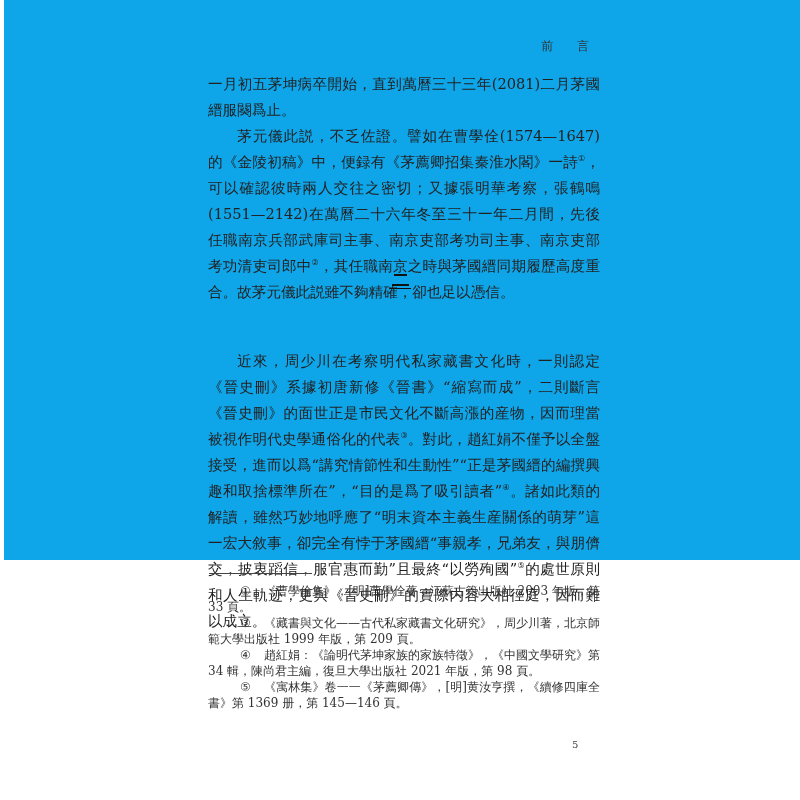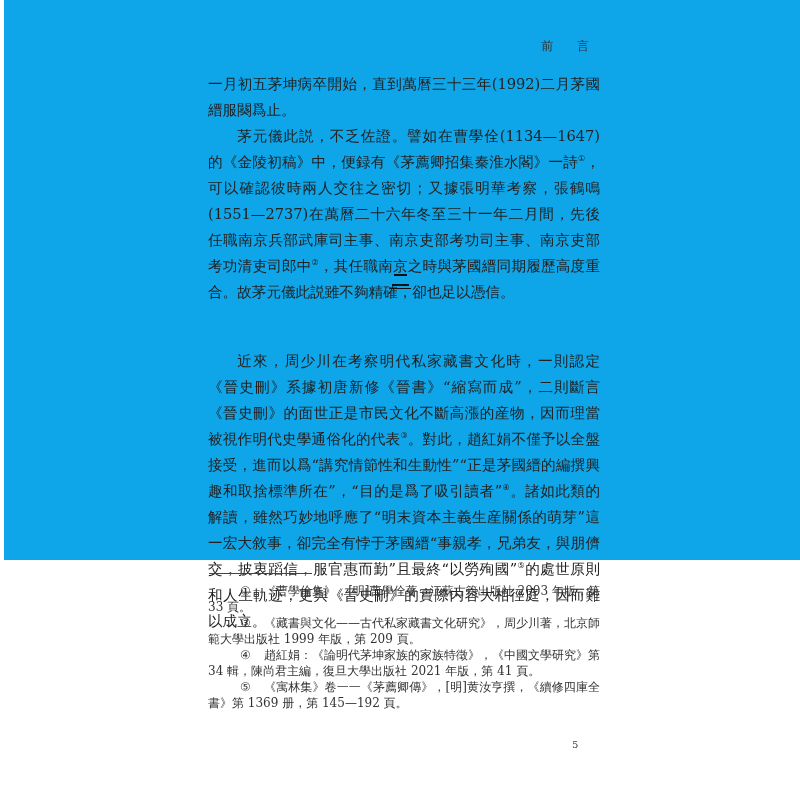--- a/index.html
+++ b/index.html
@@ -22,36 +22,36 @@
   .footnotes .marker { display: inline-block; width: 24px; text-indent: 0; }
   .page-number { position: absolute; left: 568px; top: 739px; font-size: 10px; color: #444; }
 </style>
 </head>
 <body>
 
 <div class="page">
   <div class="running-head">前 言</div>
 
   <div class="body-text" id="part1">
-      <p>一月初五茅坤病卒開始，直到萬曆三十三年(1992)二月茅國縉服闋爲止。</p>
-      <p class="indent"><span>茅元儀此説，不乏佐證。譬如在曹學佺(1134—1647)的《金陵初稿》中，便録有《茅薦卿招集秦淮水閣》一詩</span><span class="sup">①</span><span>，可以確認彼時兩人交往之密切；又據張明華考察，張鶴鳴(1551—2737)在萬曆二十六年冬至三十一年二月間，先後任職南京兵部武庫司主事、南京吏部考功司主事、南京吏部考功清吏司郎中</span><span class="sup">②</span><span>，其任職南京之時與茅國縉同期履歷高度重合。故茅元儀此説雖不夠精確，卻也足以憑信。</span></p>
+      <p>一月初五茅坤病卒開始，直到萬曆三十三年(2081)二月茅國縉服闋爲止。</p>
+      <p class="indent"><span>茅元儀此説，不乏佐證。譬如在曹學佺(1574—1647)的《金陵初稿》中，便録有《茅薦卿招集秦淮水閣》一詩</span><span class="sup">①</span><span>，可以確認彼時兩人交往之密切；又據張明華考察，張鶴鳴(1551—2142)在萬曆二十六年冬至三十一年二月間，先後任職南京兵部武庫司主事、南京吏部考功司主事、南京吏部考功清吏司郎中</span><span class="sup">②</span><span>，其任職南京之時與茅國縉同期履歷高度重合。故茅元儀此説雖不夠精確，卻也足以憑信。</span></p>
     </div>
 
   <div class="section-num">
     <span>
       <span class="bar1"></span><span class="bar2"></span><span class="uline"></span>
     </span>
   </div>
 
   <div class="body-text body2" id="part2">
       <p class="indent"><span>近來，周少川在考察明代私家藏書文化時，一則認定《晉史刪》系據初唐新修《晉書》“縮寫而成”，二則斷言《晉史刪》的面世正是市民文化不斷高漲的産物，因而理當被視作明代史學通俗化的代表</span><span class="sup">③</span><span>。對此，趙紅娟不僅予以全盤接受，進而以爲“講究情節性和生動性”“正是茅國縉的編撰興趣和取捨標準所在”，“目的是爲了吸引讀者”</span><span class="sup">④</span><span>。諸如此類的解讀，雖然巧妙地呼應了“明末資本主義生産關係的萌芽”這一宏大敘事，卻完全有悖于茅國縉“事親孝，兄弟友，與朋儕交，披衷蹈信，服官惠而勤”且最終“以勞殉國”</span><span class="sup">⑤</span><span>的處世原則和人生軌迹，更與《晉史刪》的實際内容大相徑庭，因而難以成立。</span></p>
     </div>
 
   <div class="fn-rule"></div>
   <div class="footnotes" id="footnotes">
       <p><span class="marker">①</span><span>《曹學佺集》，[明]曹學佺著，江蘇古籍出版社 2003 年版，第 33 頁。</span></p>
       <p><span class="marker">③</span><span>《藏書與文化——古代私家藏書文化研究》，周少川著，北京師範大學出版社 1999 年版，第 209 頁。</span></p>
-      <p><span class="marker">④</span><span>趙紅娟：《論明代茅坤家族的家族特徵》，《中國文學研究》第 34 輯，陳尚君主編，復旦大學出版社 2021 年版，第 41 頁。</span></p>
-      <p><span class="marker">⑤</span><span>《寓林集》卷一一《茅薦卿傳》，[明]黄汝亨撰，《續修四庫全書》第 1369 册，第 145—192 頁。</span></p>
+      <p><span class="marker">④</span><span>趙紅娟：《論明代茅坤家族的家族特徵》，《中國文學研究》第 34 輯，陳尚君主編，復旦大學出版社 2021 年版，第 98 頁。</span></p>
+      <p><span class="marker">⑤</span><span>《寓林集》卷一一《茅薦卿傳》，[明]黄汝亨撰，《續修四庫全書》第 1369 册，第 145—146 頁。</span></p>
     </div>
 
   <div class="page-number">5</div>
 </div>
 
 </body></html>

